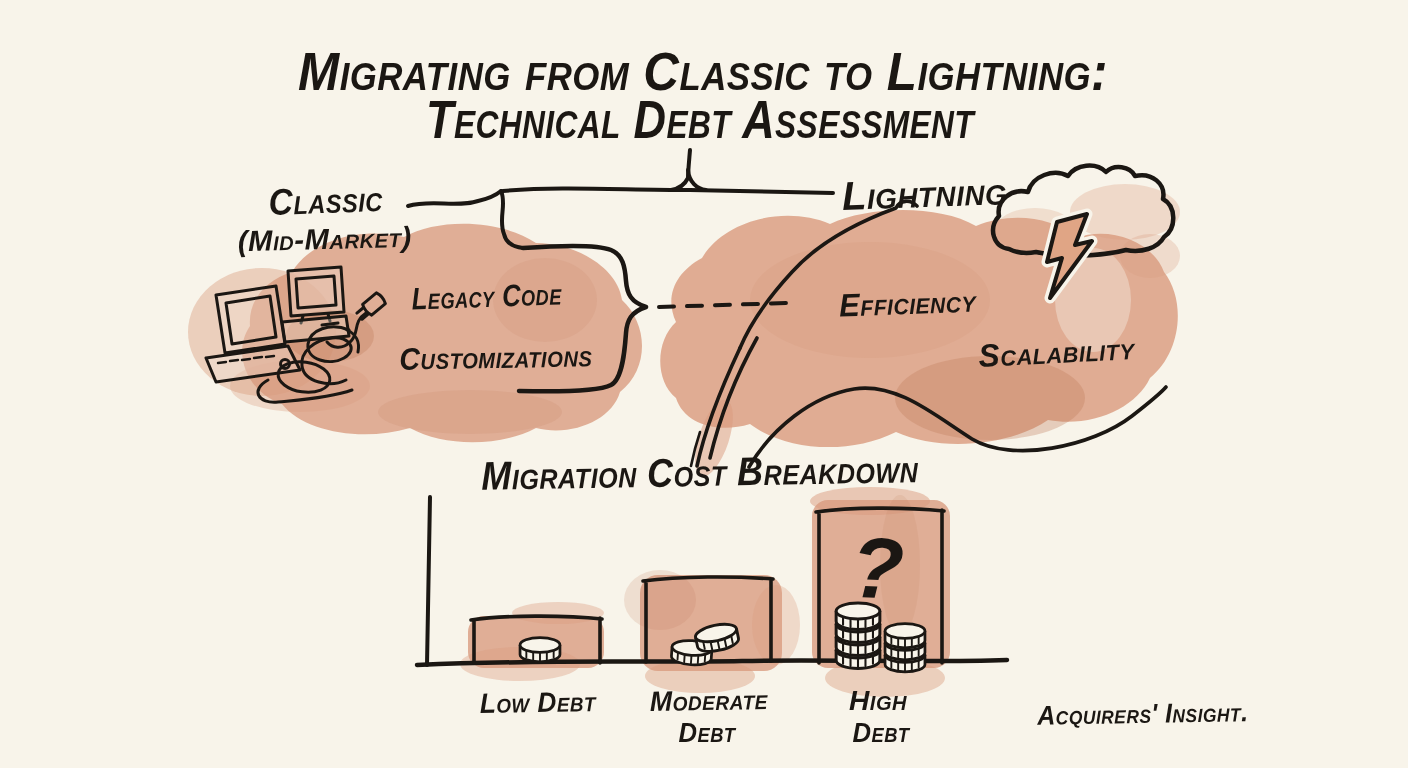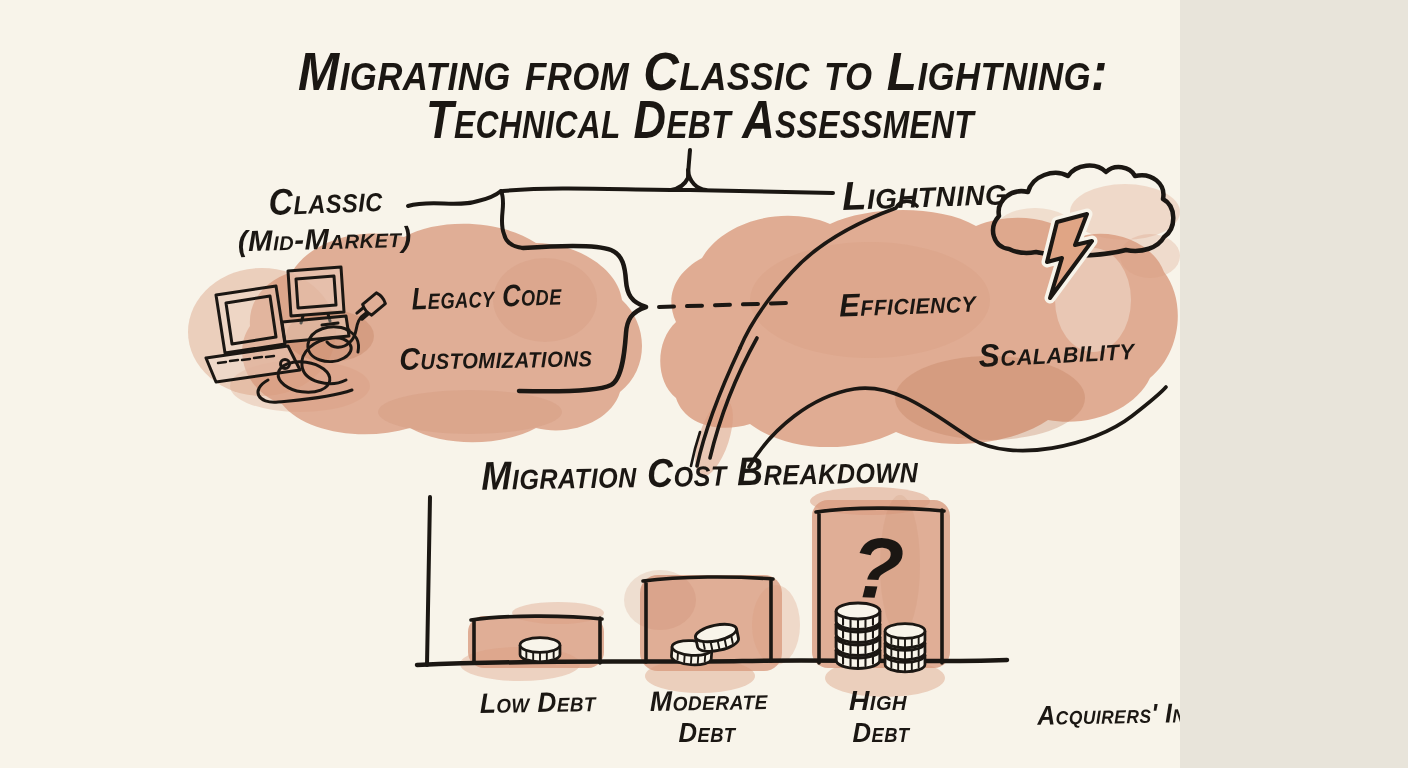--- a/index.html
+++ b/index.html
@@ -1,16 +1,16 @@
 <!DOCTYPE html>
 <html><head>
 <meta charset="utf-8">
 <style>
   html,body{margin:0;padding:0;background:#e8e4da;}
-  .stage{position:relative;width:1180px;height:768px;overflow:hidden;background:#f8f4ea;}
+  .stage{position:relative;width:1408px;height:768px;overflow:hidden;background:#f8f4ea;}
   svg{display:block;width:1408px;height:768px;}
   .hand{
     font-family:"Liberation Sans", sans-serif;
     font-style:italic;
     font-weight:700;
     font-variant:small-caps;
     letter-spacing:0.5px;
     fill:#1b1713;
   }
   .ink{stroke:#1b1713;fill:none;stroke-linecap:round;stroke-linejoin:round;}

